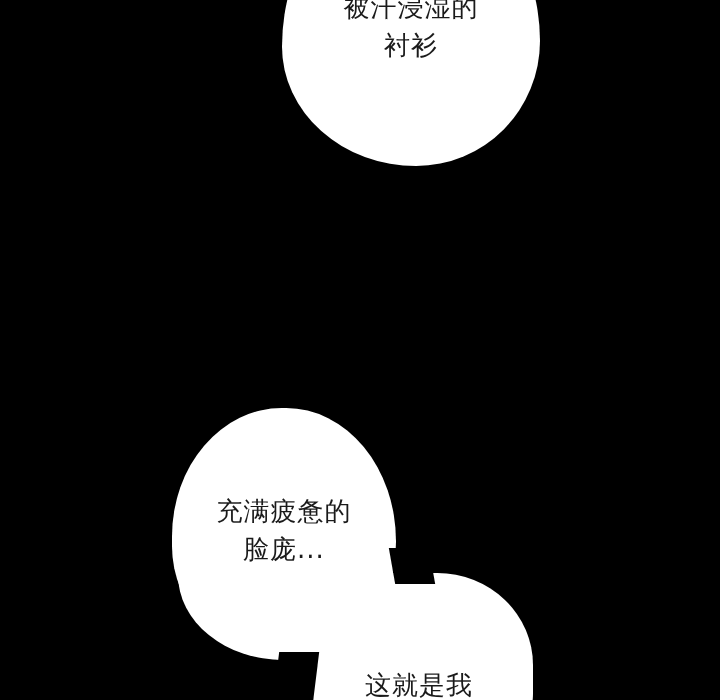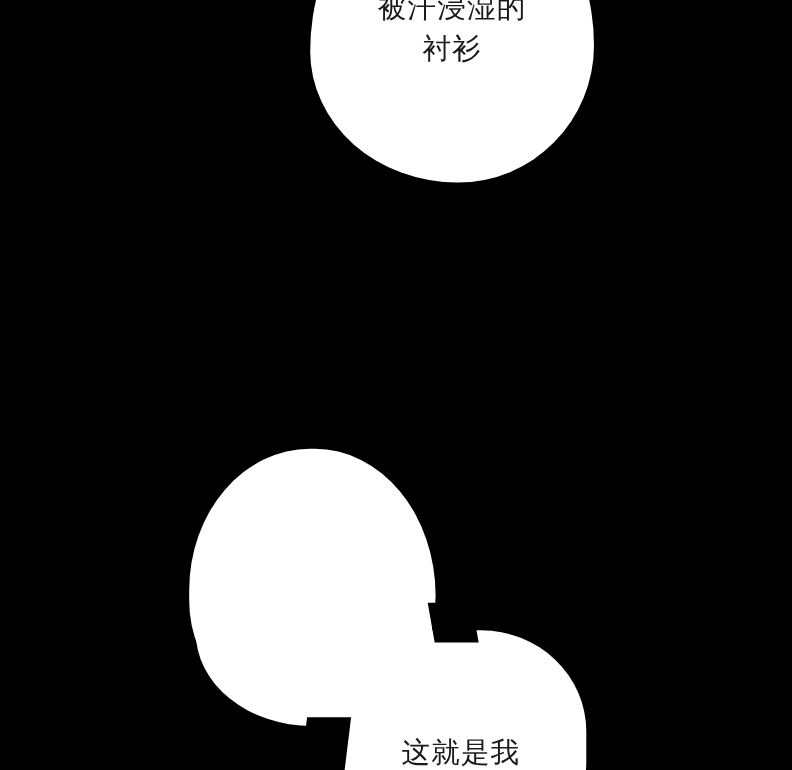--- a/index.html
+++ b/index.html
@@ -118,16 +118,18 @@
 
   <div class="bubble" id="bubble-2"></div>
   <div class="bubble" id="bubble-2-foot"></div>
 
   <div class="bubble" id="bubble-3"></div>
   <div class="bubble" id="bubble-bridge"></div>
 
   <div class="notch" id="notch-left"></div>
   <div class="notch" id="notch-top"></div>
 
+  <div class="bubble-text" id="text-2">充满疲惫的
+脸庞...</div>
 
   <div class="bubble-text" id="text-3">这就是我</div>
 
 </div>
 
 </body></html>

